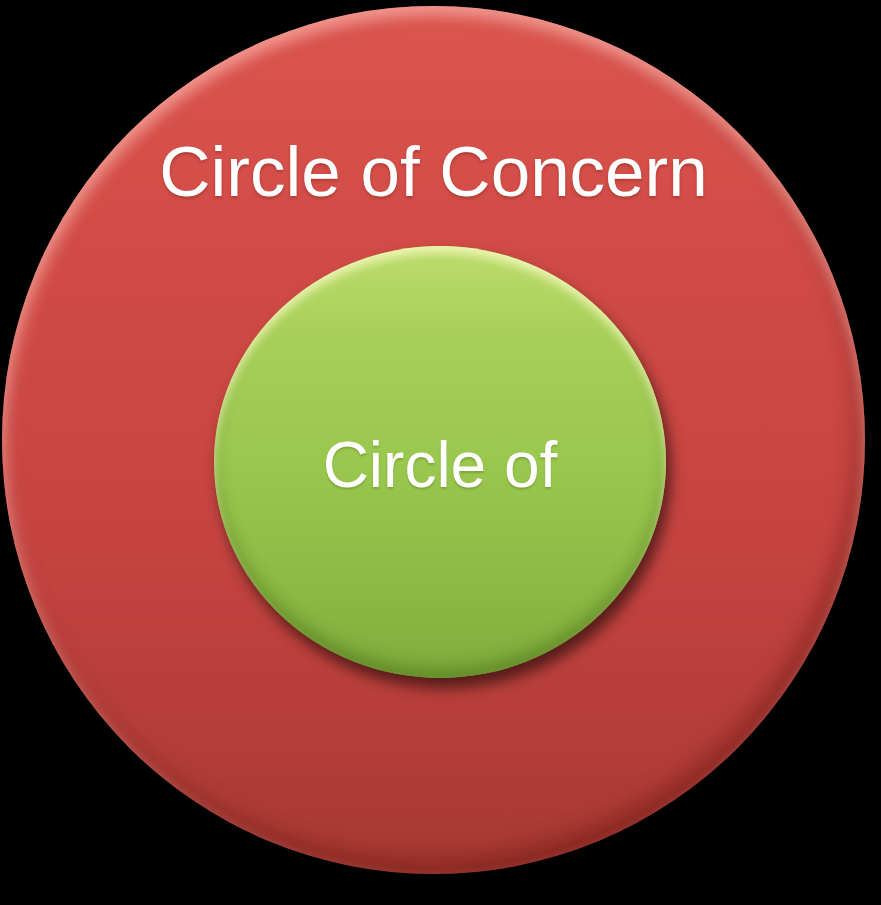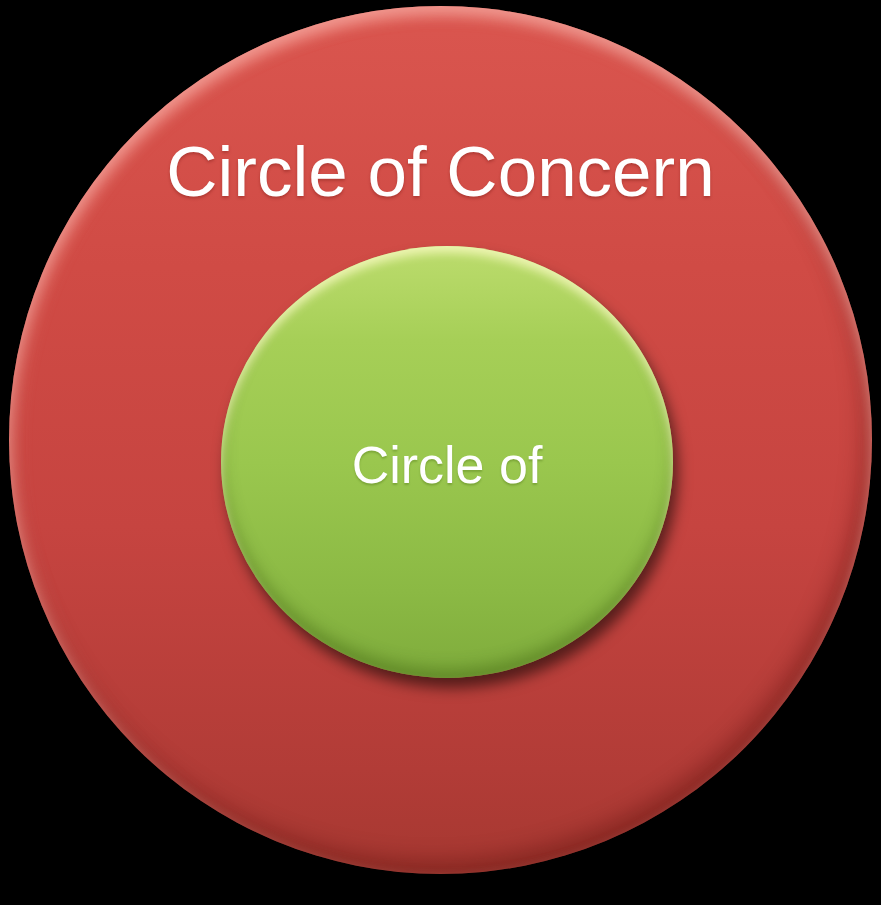--- a/index.html
+++ b/index.html
@@ -15,21 +15,21 @@
     width: 881px;
     height: 905px;
     background: #000000;
     overflow: hidden;
   }
   .circle {
     position: absolute;
     border-radius: 50%;
   }
   .outer-circle {
-    left: 9px;
+    left: 2px;
     top: 6px;
     width: 863px;
     height: 868px;
     background: linear-gradient(180deg,
       #da564f 0%,
       #d04b45 30%,
       #c64440 60%,
       #b23c37 88%,
       #a63831 100%);
     box-shadow:
@@ -66,21 +66,21 @@
       inset 0 7px 10px rgba(255, 255, 200, 0.75),
       inset 0 -9px 16px rgba(40, 75, 0, 0.35),
       5px 10px 14px rgba(0, 0, 0, 0.55);
     display: flex;
     align-items: center;
     justify-content: center;
   }
   .inner-label {
     text-align: center;
     color: #ffffff;
-    font-size: 52px;
+    font-size: 64px;
     line-height: 1.32;
     font-weight: 400;
     margin-top: 6px;
     text-shadow: 0 2px 2px rgba(60, 95, 10, 0.30);
   }
 </style>
 </head>
 <body>
 
 <div class="stage">

